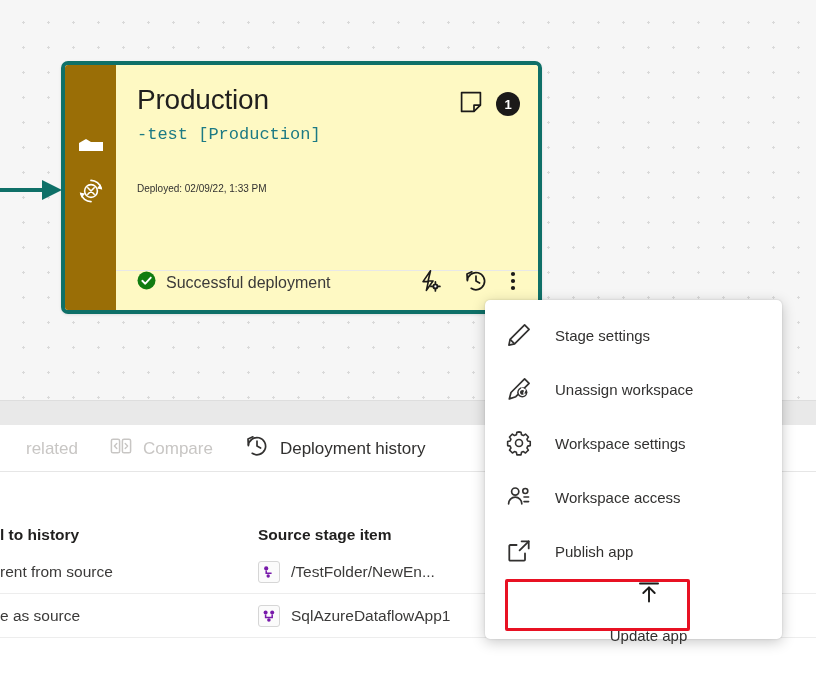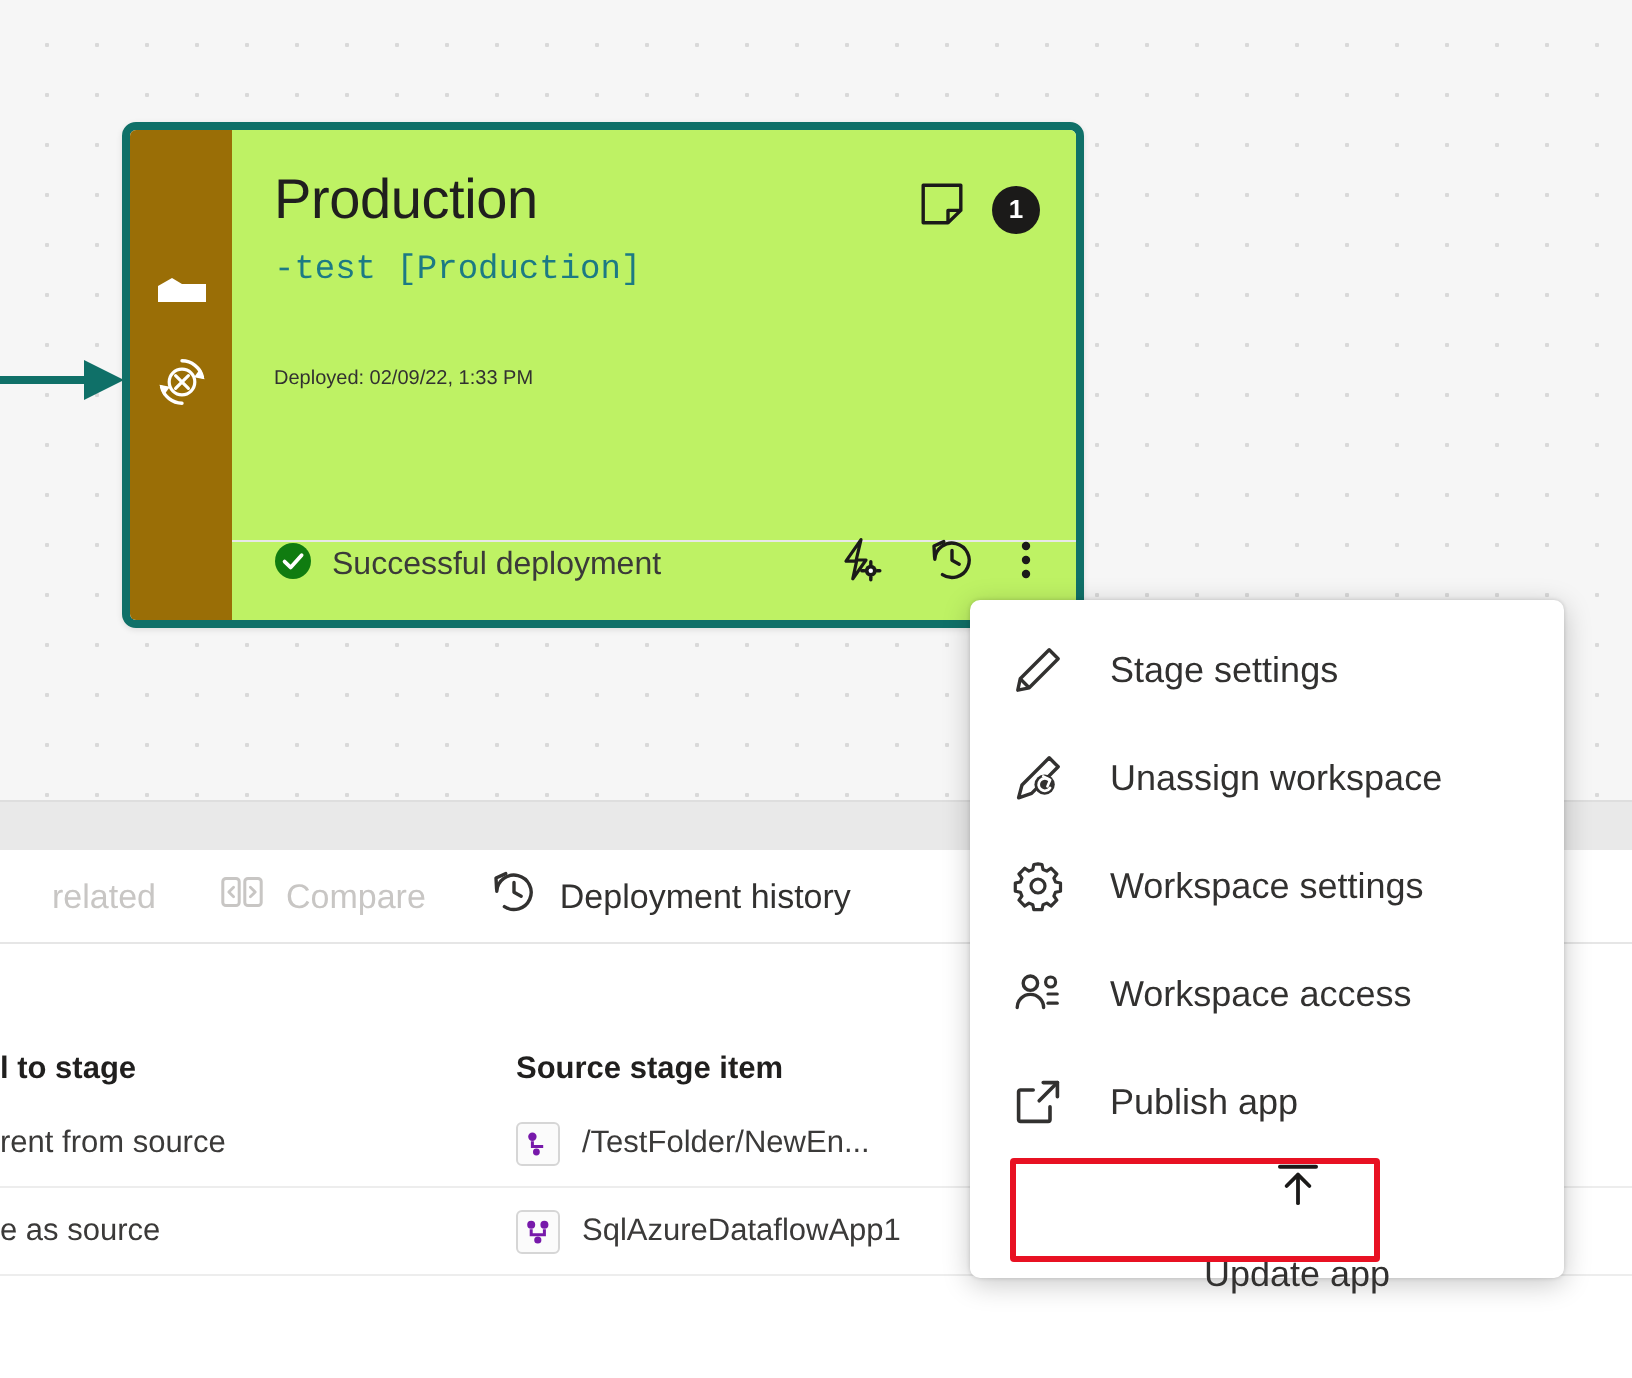--- a/index.html
+++ b/index.html
@@ -42,21 +42,21 @@
   .card-rail {
     width: 51px;
     background: #9a6e06;
     flex: 0 0 51px;
     position: relative;
   }
   .rail-icon { position: absolute; left: 0; width: 51px; display: flex; justify-content: center; }
   .rail-icon.top { top: 73px; }
   .rail-icon.bot { top: 112px; }
 
-  .card-body { flex: 1; display: flex; flex-direction: column; background: #bef264; min-width: 0; }
+  .card-body { flex: 1; display: flex; flex-direction: column; background: #fef9c3; min-width: 0; }
   .card-main { flex: 1; padding: 18px 18px 0 21px; position: relative; }
 
   .card-title-row { display: flex; align-items: flex-start; }
   .card-title {
     font-size: 28px; font-weight: 400; color: #201f1e;
     line-height: 34px; letter-spacing: -.2px; flex: 1;
   }
   .title-actions { display: flex; align-items: center; gap: 13px; padding-top: 7px; }
   .badge-count {
     width: 24px; height: 24px; border-radius: 50%;
@@ -107,21 +107,21 @@
 
   
   #context-menu {
     position: absolute; left: 485px; top: 300px; width: 297px;
     background: #ffffff; border-radius: 5px;
     box-shadow: 0 3px 14px rgba(0,0,0,.22), 0 0 2px rgba(0,0,0,.16);
     padding: 8px 0 7px 0; z-index: 40;
   }
   .menu-item {
     display: flex; align-items: center; height: 54px; padding-left: 20px; gap: 22px;
-    font-size: 18px; color: #323130; cursor: default; position: relative;
+    font-size: 15px; color: #323130; cursor: default; position: relative;
   }
   .menu-icon { width: 28px; height: 28px; flex: 0 0 28px; display: flex; align-items: center; justify-content: center; }
   .menu-label { line-height: 1; }
   .menu-item.highlighted { margin: 0 0 0 10px; flex-direction: column; }
   .hl-box {
     position: absolute; left: 10px; right: 92px; top: 1px; bottom: 1px;
     border: 3px solid #e81123; border-radius: 2px; pointer-events: none;
   }
 </style>
 </head>
@@ -245,21 +245,21 @@
           <polyline points="7.9,2.8 3.0,5.0 3.3,10.6" fill="none" stroke="#323130" stroke-width="1.7" stroke-linecap="round" stroke-linejoin="round"></polyline>
           <polyline points="12,7.2 12,12.1 15.6,14.1" fill="none" stroke="#323130" stroke-width="1.7" stroke-linecap="round" stroke-linejoin="round"></polyline>
         </svg>
       </span>
       <span class="tab-label">Deployment history</span>
     </div>
   </div>
 
   <div id="table">
     <div class="table-head">
-      <div class="col-a">l to stage</div>
+      <div class="col-a">l to history</div>
       <div class="col-b">Source stage item</div>
     </div>
 
     <div class="table-row">
       <div class="col-a">rent from source</div>
       <div class="col-b">
         <span class="item-icon">
           <svg width="14" height="14" viewBox="0 0 14 14">
             <circle cx="4.2" cy="3.4" r="2.1" fill="#7719aa"></circle>
             <path d="M4.2 5.6 V8.2 H9.6" fill="none" stroke="#7719aa" stroke-width="1.5"></path>

